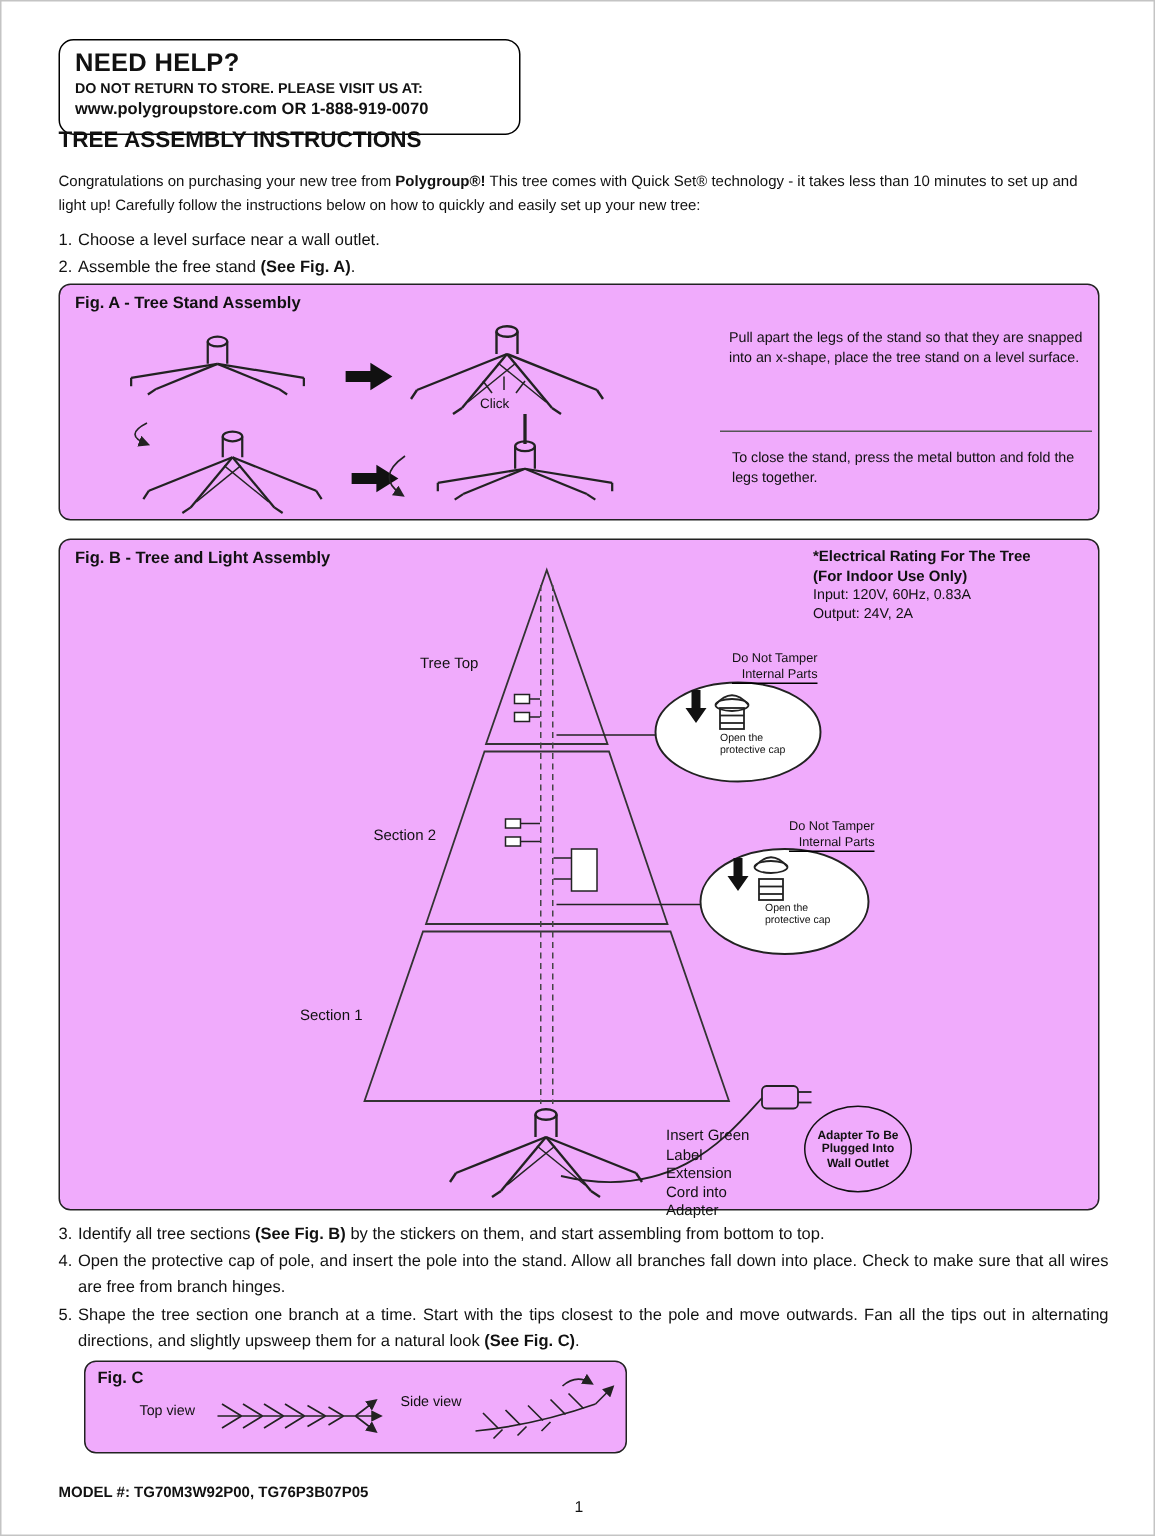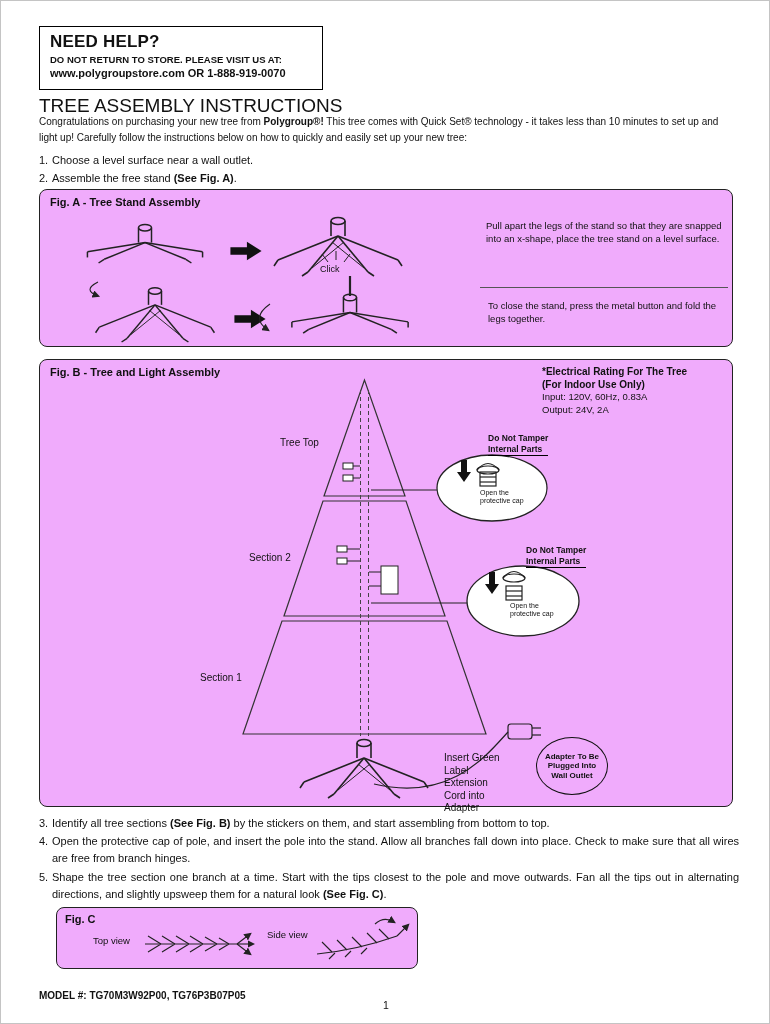--- a/index.html
+++ b/index.html
@@ -6,49 +6,49 @@
   html,body { background:#ffffff; }
   .page {
     position:relative; width:770px; height:1024px; background:#fff;
     font-family:"Liberation Sans", sans-serif; color:#111;
     border:1px solid #c4c4c4; overflow:hidden;
   }
   .b { font-weight:bold; }
 
   
   .help-box {
-    position:absolute; left:38px; top:25px; width:284px; height:64px;
-    border:1.6px solid #000; border-radius:0; padding:5px 10px 4px 10px;
+    position:absolute; left:38px; top:25px; width:308px; height:64px;
+    border:1.6px solid #000; border-radius:10px; padding:5px 10px 4px 10px;
   }
   .help-title { font-size:17px; font-weight:bold; letter-spacing:.2px; }
   .help-sub   { font-size:9.5px; font-weight:bold; margin-top:2px; }
   .help-contact { font-size:11px; font-weight:bold; margin-top:2px; }
 
-  .doc-title { position:absolute; left:38px; top:94px; font-size:19px; font-weight:normal; }
+  .doc-title { position:absolute; left:38px; top:84px; font-size:15px; font-weight:bold; }
   .intro { position:absolute; left:38px; top:113px; width:700px; font-size:10px; line-height:1.55; }
 
   .step { position:absolute; display:flex; font-size:11px; line-height:1.55; }
   .step-num { width:13px; flex:none; }
   .step-text { flex:1; }
   .just { text-align:justify; }
 
   .figure-box { position:absolute; border:1.3px solid #222; border-radius:8px; background:#f0abfc; }
   .fig-title { position:absolute; font-size:11px; font-weight:bold; }
   .fig-art { position:absolute; left:0; top:0; }
 
   .fig-a-note { position:absolute; font-size:9.5px; line-height:1.32; }
   .fig-a-divider { position:absolute; left:440px; top:97px; width:248px; border-top:1px solid #555; }
   .click-label { position:absolute; font-size:9px; }
 
   
   .elec { position:absolute; left:502px; top:5px; line-height:1.32; }
   .elec-t { font-size:10px; font-weight:bold; }
   .elec-n { font-size:9.5px; }
   .tree-label { position:absolute; font-size:10px; }
-  .warning { position:absolute; font-size:8.5px; font-weight:bold; line-height:1.25; text-align:left; }
+  .warning { position:absolute; font-size:8.5px; font-weight:normal; line-height:1.25; text-align:right; }
   .warning-l2 { border-bottom:1.2px solid #000; padding-bottom:1px; }
   .open-cap-note { position:absolute; font-size:7px; line-height:1.2; }
   .insert-note { position:absolute; left:404px; top:392px; width:66px; font-size:10px; line-height:1.25; }
   .adapter-oval {
     position:absolute; left:496px; top:377px; width:72px; height:58px;
     border:1.5px solid #111; border-radius:50%;
     display:flex; align-items:center; justify-content:center;
     font-size:8px; font-weight:bold; text-align:center; line-height:1.15; padding:4px;
   }
 

